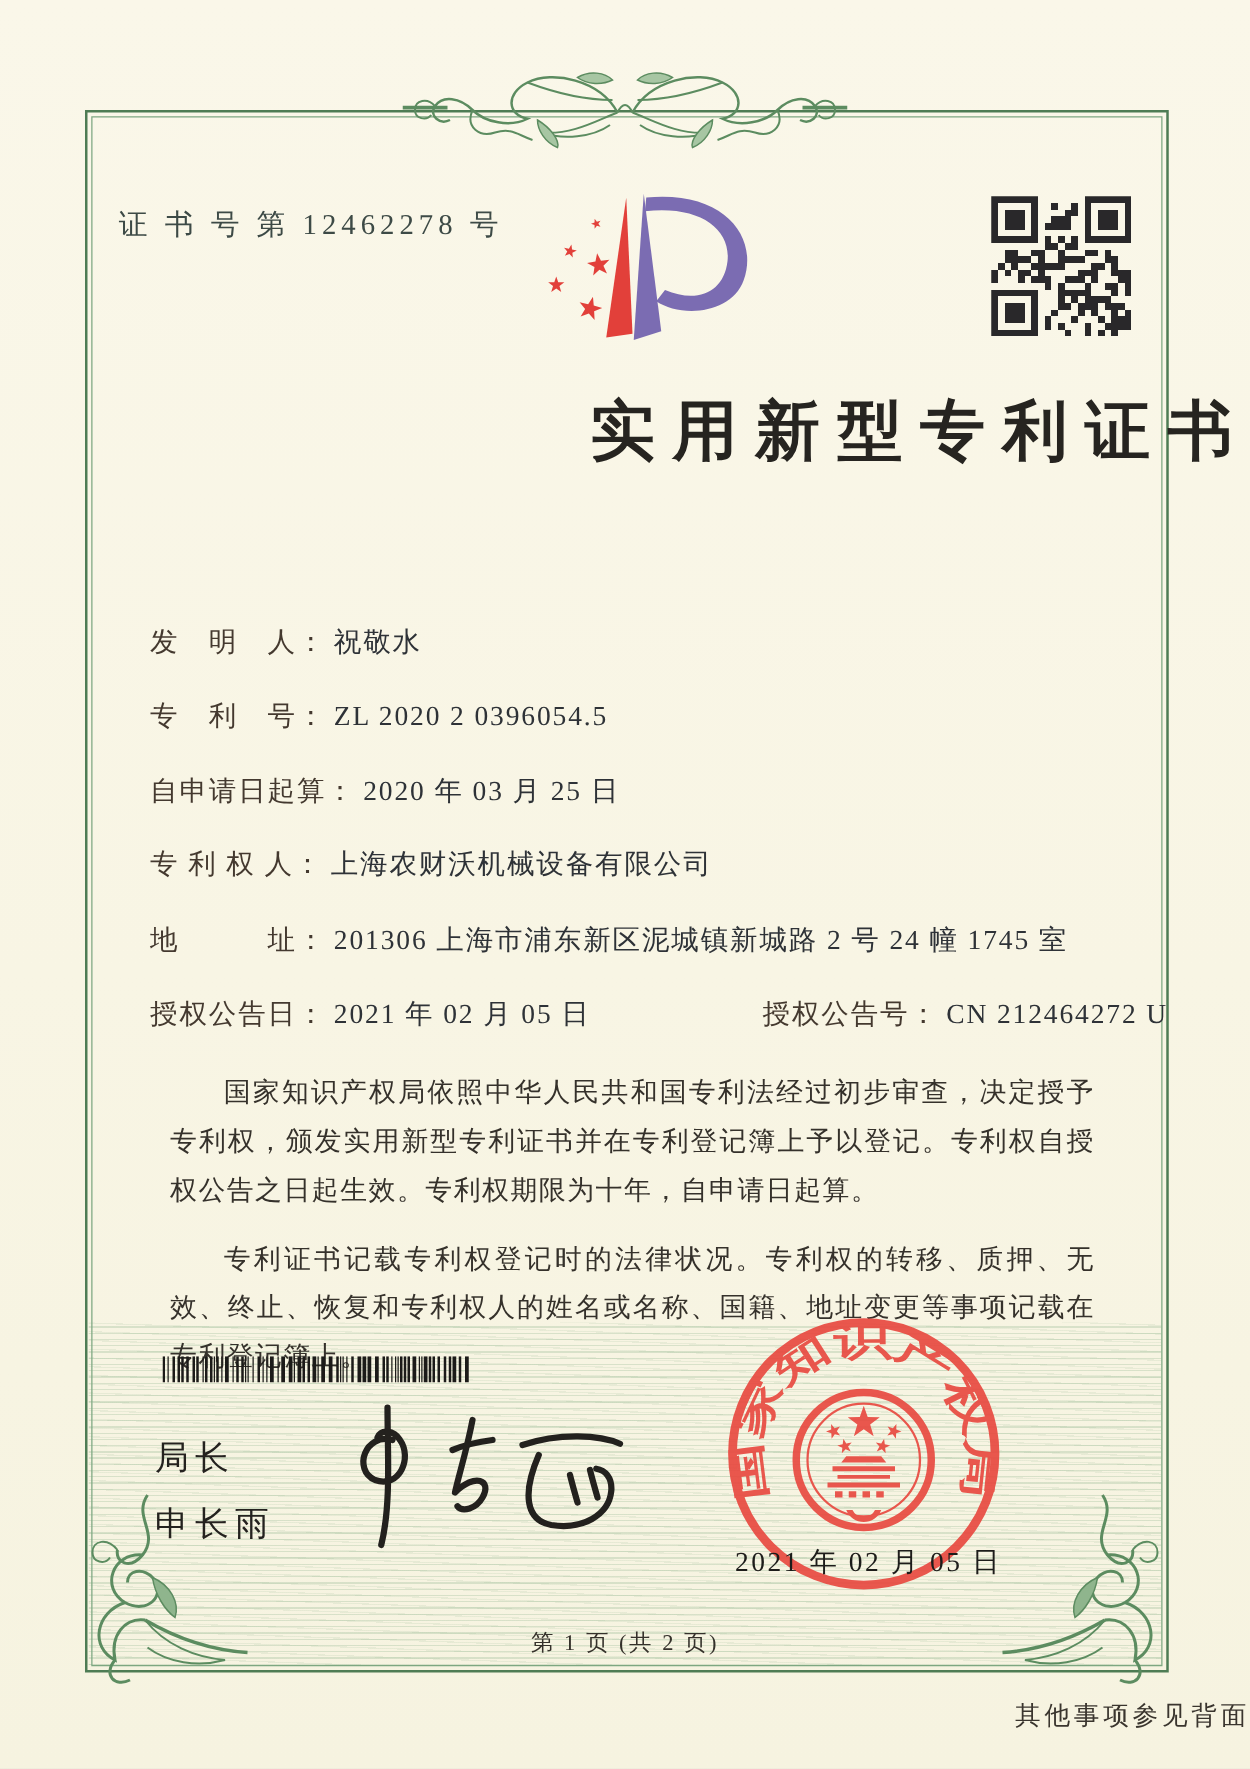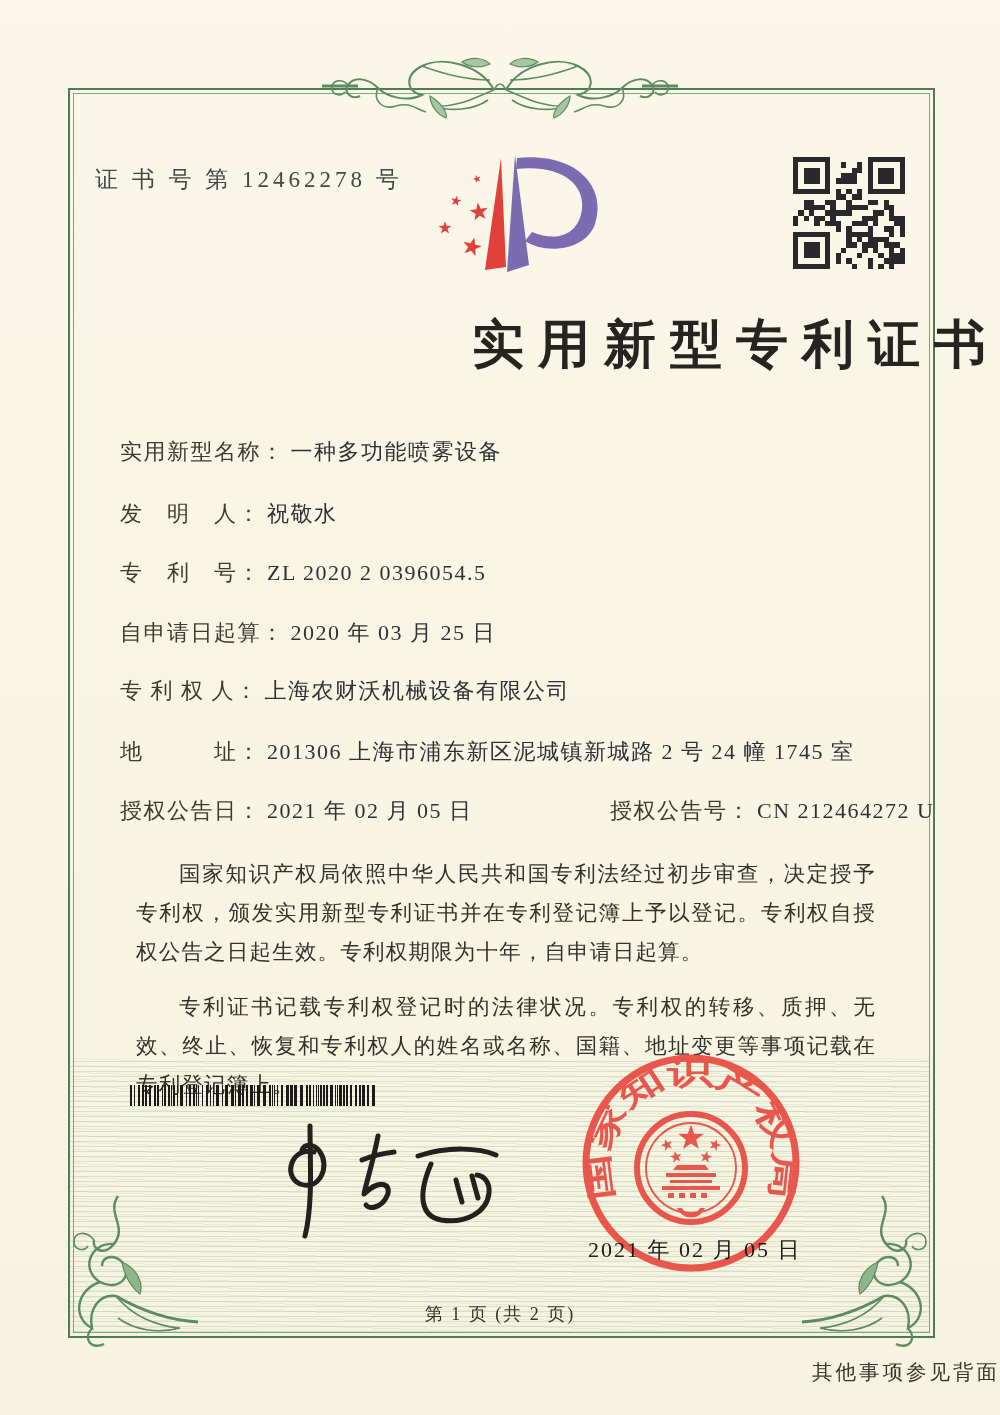--- a/index.html
+++ b/index.html
@@ -339,23 +339,20 @@
         <rect x="6" y="20" width="1" height="1"></rect>
         <rect x="11" y="20" width="1" height="1"></rect>
         <rect x="14" y="20" width="1" height="1"></rect>
         <rect x="16" y="20" width="1" height="1"></rect>
         <rect x="18" y="20" width="1" height="1"></rect>
       </svg>
   </div>
 
   <div class="title">实用新型专利证书</div>
 
-  <div class="field-row" style="top:437px">
-    <span class="field-label">实用新型名称：</span><span class="field-value">一种多功能喷雾设备</span>
-  </div>
   <div class="field-row" style="top:499px">
     <span class="field-label">发　明　人：</span><span class="field-value">祝敬水</span>
   </div>
   <div class="field-row" style="top:558px">
     <span class="field-label">专　利　号：</span><span class="field-value">ZL 2020 2 0396054.5</span>
   </div>
   <div class="field-row" style="top:618px">
     <span class="field-label">自申请日起算：</span><span class="field-value">2020 年 03 月 25 日</span>
   </div>
   <div class="field-row" style="top:676px">
@@ -439,20 +436,24 @@
       <span style="width:2px;margin-right:1px"></span>
       <span style="width:2px;margin-right:2px"></span>
       <span style="width:2px;margin-right:3px"></span>
       <span style="width:2px;margin-right:2px"></span>
       <span style="width:2px;margin-right:1px"></span>
       <span style="width:3px;margin-right:2px"></span>
       <span style="width:2px;margin-right:3px"></span>
       <span style="width:3px;margin-right:2px"></span>
     </div>
 
+  <div class="signer">
+    <div>局长</div>
+    <div>申长雨</div>
+  </div>
 
   <svg class="signature" viewBox="0 0 250 130">
     <g fill="none" stroke="#23211e" stroke-width="5" stroke-linecap="round" stroke-linejoin="round">
       <path d="M46,34 C24,28 14,58 32,66 C52,73 62,48 52,34 C47,26 37,25 34,32"></path>
       <path d="M42,8 C42,44 45,86 37,118"></path>
       <path d="M94,42 C106,37 118,35 126,34"></path>
       <path d="M110,18 C105,44 99,62 96,76 C112,60 126,66 118,80 C113,89 102,92 98,87"></path>
       <path d="M150,38 C180,28 212,30 228,37"></path>
       <path d="M163,46 C150,76 152,98 173,102 C198,106 219,94 221,75 C222,64 216,58 209,57"></path>
       <path d="M188,62 C190,70 192,77 194,84"></path>

